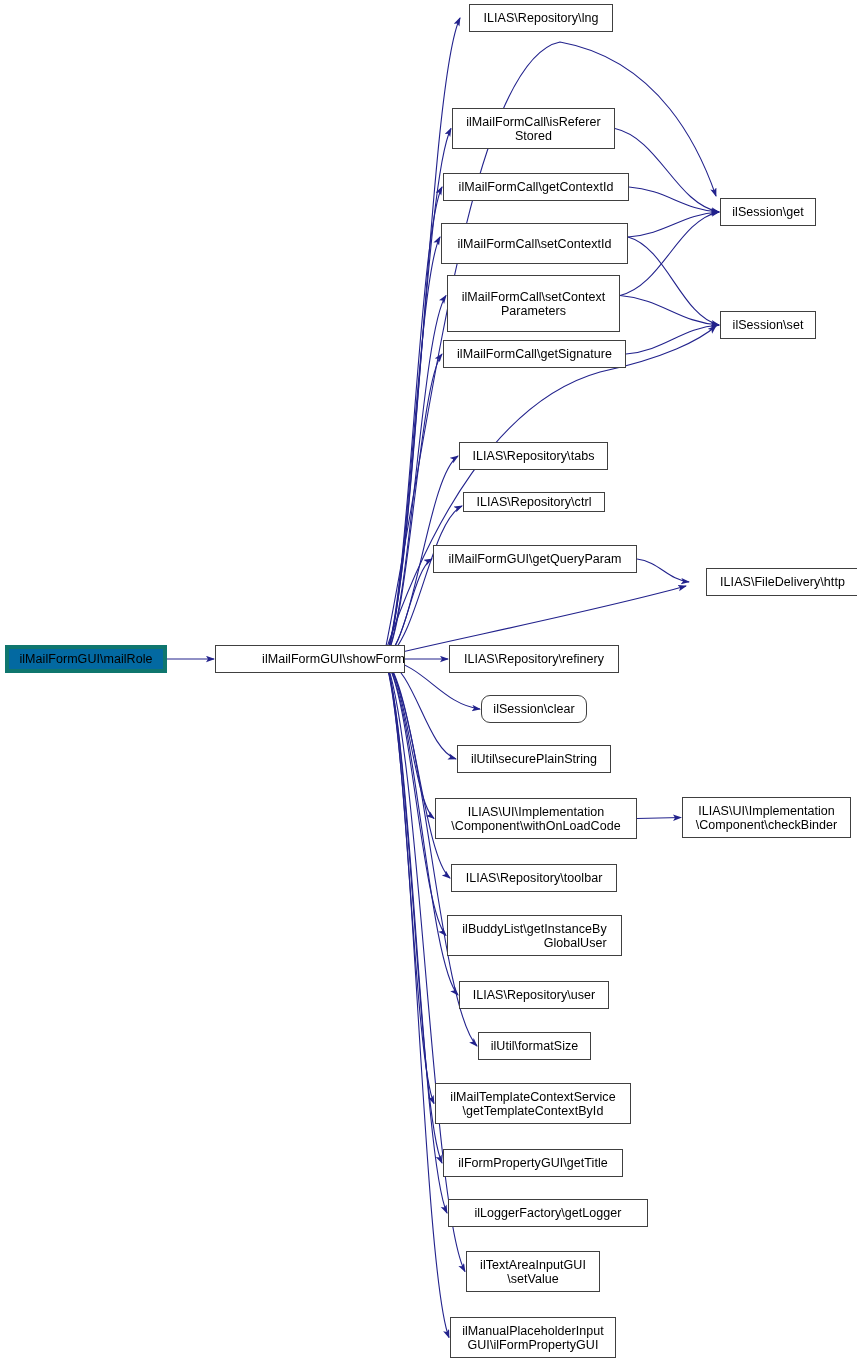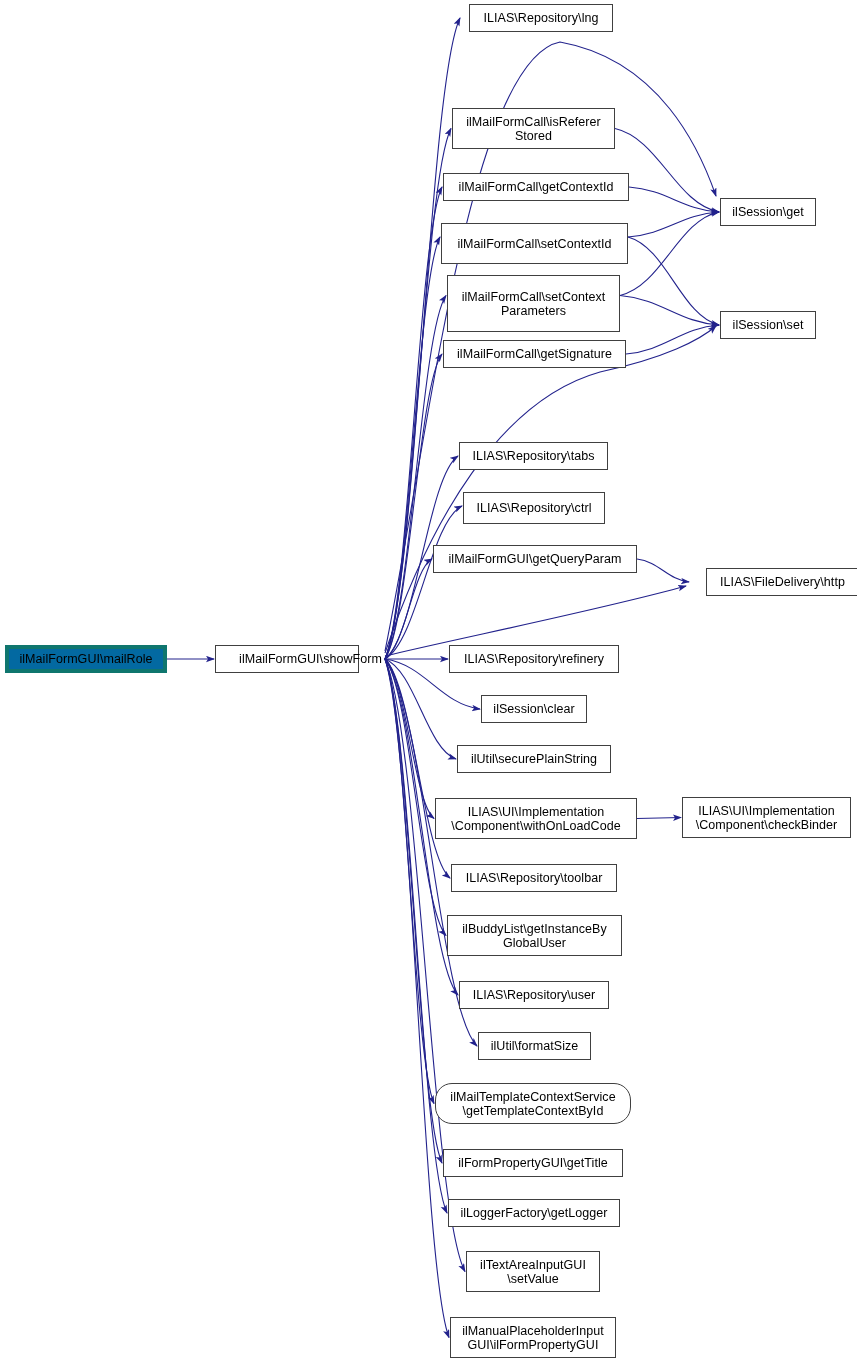--- a/index.html
+++ b/index.html
@@ -86,46 +86,46 @@
         <path d="M628,237 C666.64,234 681.36,214.5 719,212" marker-end="url(#arrow)"></path>
         <path d="M628,237 C666.64,247.56 681.36,316.2 719,325" marker-end="url(#arrow)"></path>
         <path d="M620,295.5 C662,285.48 678,220.35 719,212" marker-end="url(#arrow)"></path>
         <path d="M620,295.5 C662,299.04 678,322.05 719,325" marker-end="url(#arrow)"></path>
         <path d="M626,354 C665.48,350.52 680.52,327.9 719,325" marker-end="url(#arrow)"></path>
         <path d="M637,559 C659.26,561.76 667.74,579.7 689,582" marker-end="url(#arrow)"></path>
         <path d="M637,818.5 L681,817.5" marker-end="url(#arrow)"></path>
       </g>
   </svg>
 <div class="node current" style="left: 5px; top: 645px; width: 162px; height: 28px;">ilMailFormGUI\mailRole</div>
-    <div class="node" style="left: 215px; top: 645px; width: 144px; height: 28px; padding-left: 47px;">ilMailFormGUI\showForm</div>
+    <div class="node" style="left: 215px; top: 645px; width: 190px; height: 28px; padding-left: 47px;">ilMailFormGUI\showForm</div>
     <div class="node" style="left: 461px; top: 4px; width: 144px; height: 28px; margin-left: 8px;">ILIAS\Repository\lng</div>
     <div class="node" style="left: 452px; top: 108px; width: 163px; height: 41px;">ilMailFormCall\isReferer
 Stored</div>
     <div class="node" style="left: 443px; top: 173px; width: 186px; height: 28px;">ilMailFormCall\getContextId</div>
     <div class="node" style="left: 441px; top: 223px; width: 187px; height: 41px;">ilMailFormCall\setContextId</div>
     <div class="node" style="left: 447px; top: 275px; width: 173px; height: 57px;">ilMailFormCall\setContext
 Parameters</div>
     <div class="node" style="left: 443px; top: 340px; width: 183px; height: 28px;">ilMailFormCall\getSignature</div>
     <div class="node" style="left: 459px; top: 442px; width: 149px; height: 28px;">ILIAS\Repository\tabs</div>
-    <div class="node" style="left: 463px; top: 492px; width: 142px; height: 32px;">ILIAS\Repository\ctrl</div>
+    <div class="node" style="left: 463px; top: 492px; width: 142px; height: 20px;">ILIAS\Repository\ctrl</div>
     <div class="node" style="left: 449px; top: 645px; width: 170px; height: 28px;">ILIAS\Repository\refinery</div>
     <div class="node" style="left: 433px; top: 545px; width: 204px; height: 28px;">ilMailFormGUI\getQueryParam</div>
-    <div class="node" style="left: 481px; top: 695px; width: 106px; height: 28px;">ilSession\clear</div>
+    <div class="node" style="left: 481px; top: 695px; width: 106px; height: 28px; border-radius: 9px;">ilSession\clear</div>
     <div class="node" style="left: 457px; top: 745px; width: 154px; height: 28px;">ilUtil\securePlainString</div>
     <div class="node" style="left: 435px; top: 798px; width: 202px; height: 41px;">ILIAS\UI\Implementation
 \Component\withOnLoadCode</div>
     <div class="node" style="left: 451px; top: 864px; width: 166px; height: 28px;">ILIAS\Repository\toolbar</div>
-    <div class="node" style="left: 447px; top: 915px; width: 175px; height: 41px;">ilBuddyList\getInstanceBy
+    <div class="node" style="left: 447px; top: 915px; width: 175px; height: 41px; text-align: right;">ilBuddyList\getInstanceBy
 GlobalUser</div>
     <div class="node" style="left: 459px; top: 981px; width: 150px; height: 28px;">ILIAS\Repository\user</div>
     <div class="node" style="left: 478px; top: 1032px; width: 113px; height: 28px;">ilUtil\formatSize</div>
-    <div class="node" style="left: 435px; top: 1083px; width: 196px; height: 41px; border-radius: 17px;">ilMailTemplateContextService
+    <div class="node" style="left: 435px; top: 1083px; width: 196px; height: 41px;">ilMailTemplateContextService
 \getTemplateContextById</div>
     <div class="node" style="left: 443px; top: 1149px; width: 180px; height: 28px;">ilFormPropertyGUI\getTitle</div>
-    <div class="node" style="left: 448px; top: 1199px; width: 172px; height: 28px;">ilLoggerFactory\getLogger</div>
+    <div class="node" style="left: 448px; top: 1199px; width: 200px; height: 28px;">ilLoggerFactory\getLogger</div>
     <div class="node" style="left: 466px; top: 1251px; width: 134px; height: 41px;">ilTextAreaInputGUI
 \setValue</div>
     <div class="node" style="left: 450px; top: 1317px; width: 166px; height: 41px;">ilManualPlaceholderInput
 GUI\ilFormPropertyGUI</div>
     <div class="node" style="left: 720px; top: 198px; width: 96px; height: 28px;">ilSession\get</div>
     <div class="node" style="left: 720px; top: 311px; width: 96px; height: 28px;">ilSession\set</div>
     <div class="node" style="left: 690px; top: 568px; width: 153px; height: 28px; margin-left: 16px;">ILIAS\FileDelivery\http</div>
     <div class="node" style="left: 682px; top: 797px; width: 169px; height: 41px;">ILIAS\UI\Implementation
 \Component\checkBinder</div>
   </div>

